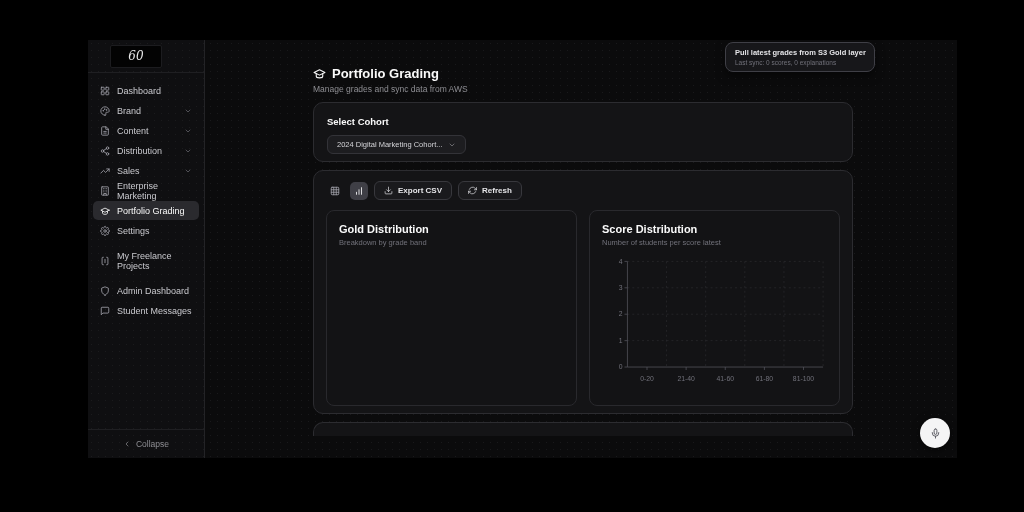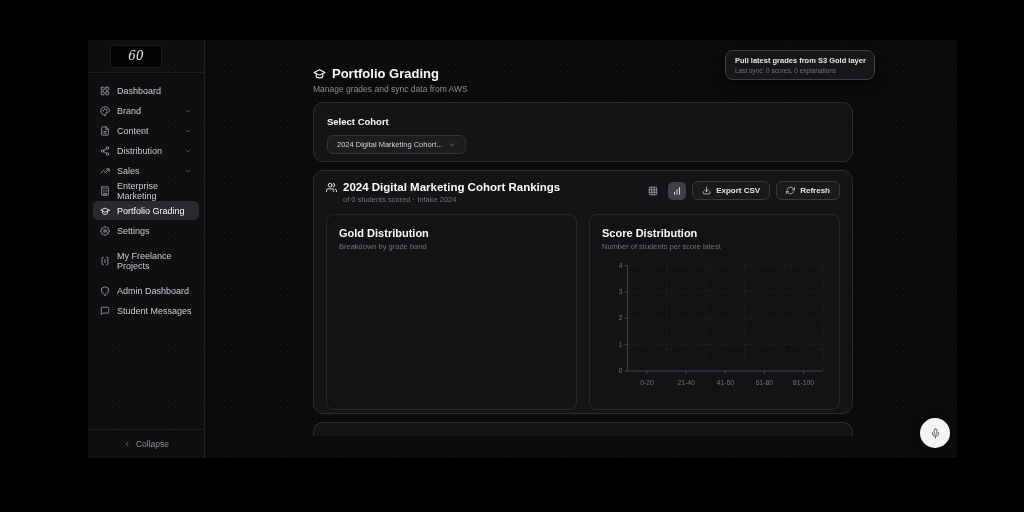--- a/index.html
+++ b/index.html
@@ -30,21 +30,21 @@
   .ic { display:inline-flex; align-items:center; justify-content:center; }
   .ic svg { width:100%; height:100%; }
   .collapse-row { margin-top:auto; border-top:1px solid #1f1f22; height:29px; display:flex;
     align-items:center; justify-content:center; gap:5px; color:#8e8e93; font-size:8.5px; cursor:pointer; }
   .collapse-row .ic { width:8px; height:8px; }
 
   
   .main { flex:1; position:relative; height:100%; }
   .content { width:540px; margin-left:108px; padding-top:26px; display:flex; flex-direction:column; }
 
-  .toast { position:absolute; top:10px; right:82px; width:150px; background:#17171a;
+  .toast { position:absolute; top:2px; right:82px; width:150px; background:#17171a;
     border:1px solid #3f3f46; border-radius:8px; padding:5px 9px; z-index:5;
     box-shadow:0 4px 10px rgba(0,0,0,.5); }
   .toast-title { color:#e4e4e7; font-size:7.5px; font-weight:bold; white-space:nowrap; }
   .toast-sub { color:#71717a; font-size:6.5px; margin-top:2px; white-space:nowrap; }
 
   .header-row { display:flex; justify-content:space-between; align-items:flex-start; }
   .title-row { display:flex; align-items:center; gap:6px; }
   .title-row .ic { width:13px; height:13px; color:#fafafa; }
   h1 { color:#fafafa; font-size:13px; font-weight:bold; }
   .subtitle { color:#8e8e93; font-size:8.5px; margin-top:3px; }
@@ -285,34 +285,20 @@
             <span class="ic">
                 <svg viewBox="0 0 24 24" fill="none" stroke="currentColor" stroke-width="2" stroke-linecap="round" stroke-linejoin="round">
                   <path d="M6 9l6 6 6-6"></path>
                 </svg>
               </span>
           </button>
         </section>
 
         <section class="card rankings-card">
           <div class="rank-header">
-            <div>
-              <div class="rank-title-row">
-                <span class="ic">
-                    <svg viewBox="0 0 24 24" fill="none" stroke="currentColor" stroke-width="2" stroke-linecap="round" stroke-linejoin="round">
-                      <path d="M17 21v-2a4 4 0 0 0-4-4H5a4 4 0 0 0-4 4v2"></path>
-                      <circle cx="9" cy="7" r="4"></circle>
-                      <path d="M23 21v-2a4 4 0 0 0-3-3.87"></path>
-                      <path d="M16 3.13a4 4 0 0 1 0 7.75"></path>
-                    </svg>
-                  </span>
-                <h2>2024 Digital Marketing Cohort Rankings</h2>
-              </div>
-              <div class="rank-sub">of 0 students scored · Intake 2024</div>
-            </div>
             <div class="rank-actions">
               <button class="icon-btn">
                 <span class="ic">
                     <svg viewBox="0 0 24 24" fill="none" stroke="currentColor" stroke-width="2" stroke-linecap="round" stroke-linejoin="round">
                       <rect x="3" y="3" width="18" height="18" rx="2"></rect>
                       <path d="M3 9h18M3 15h18M9 3v18M15 3v18"></path>
                     </svg>
                   </span>
               </button>
               <button class="icon-btn active">

